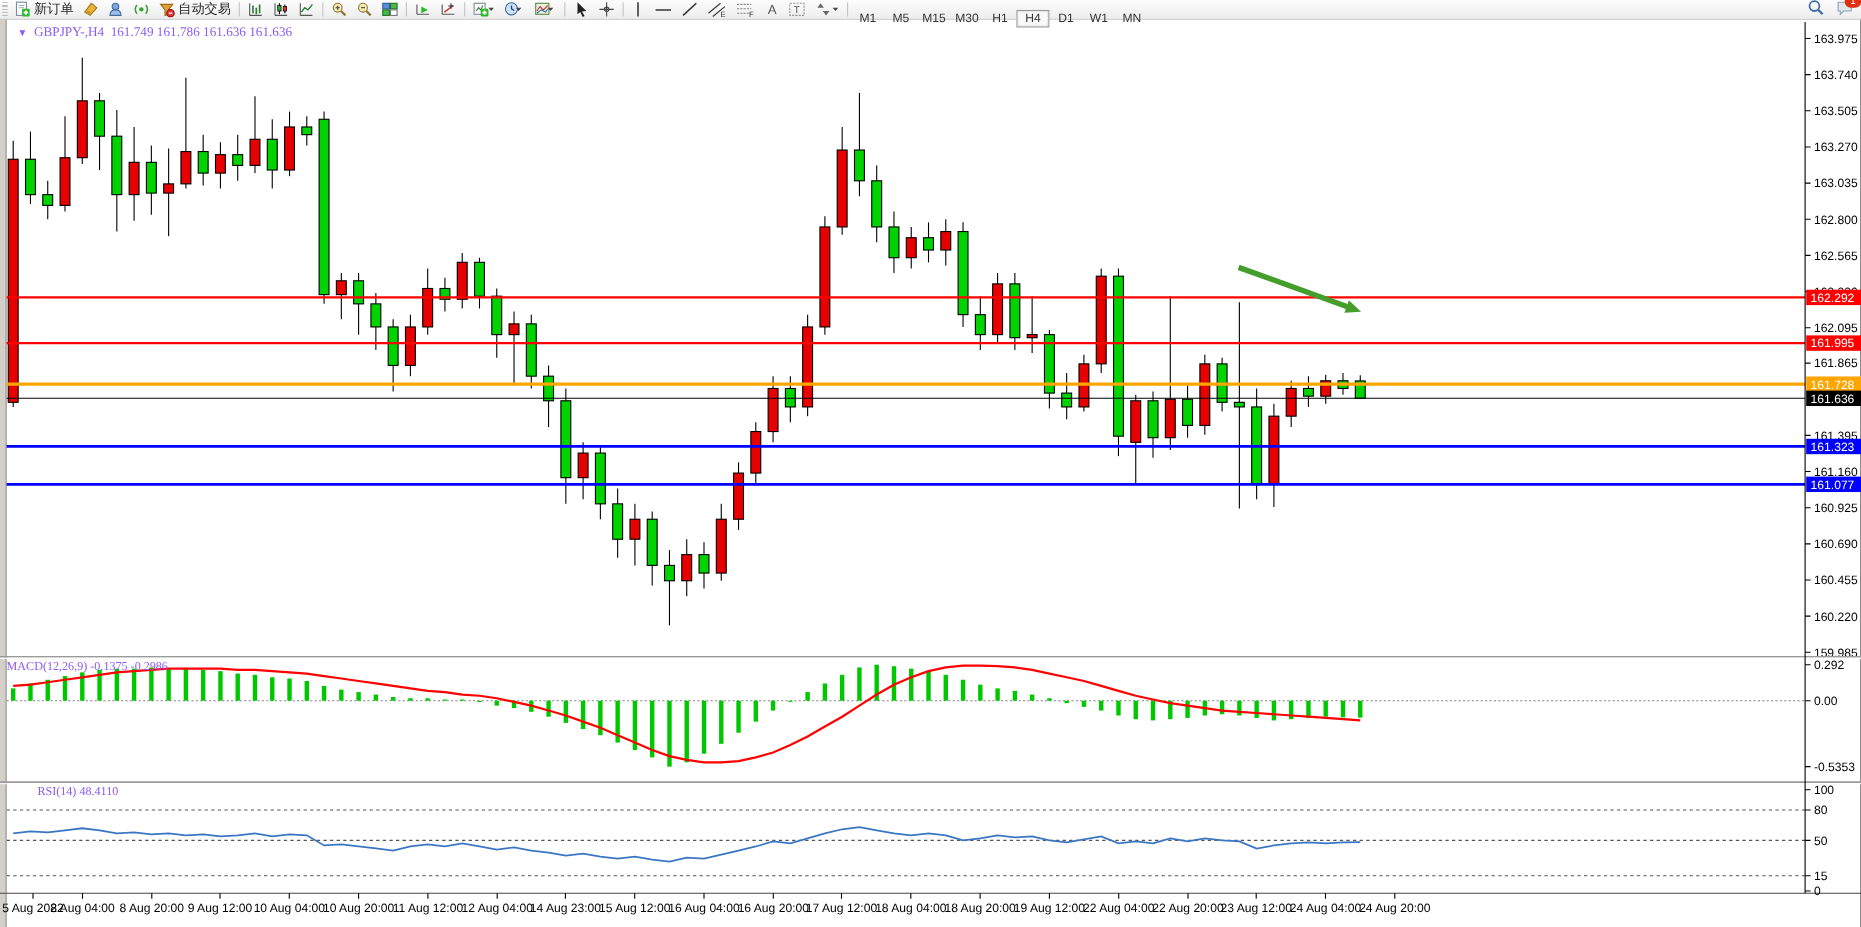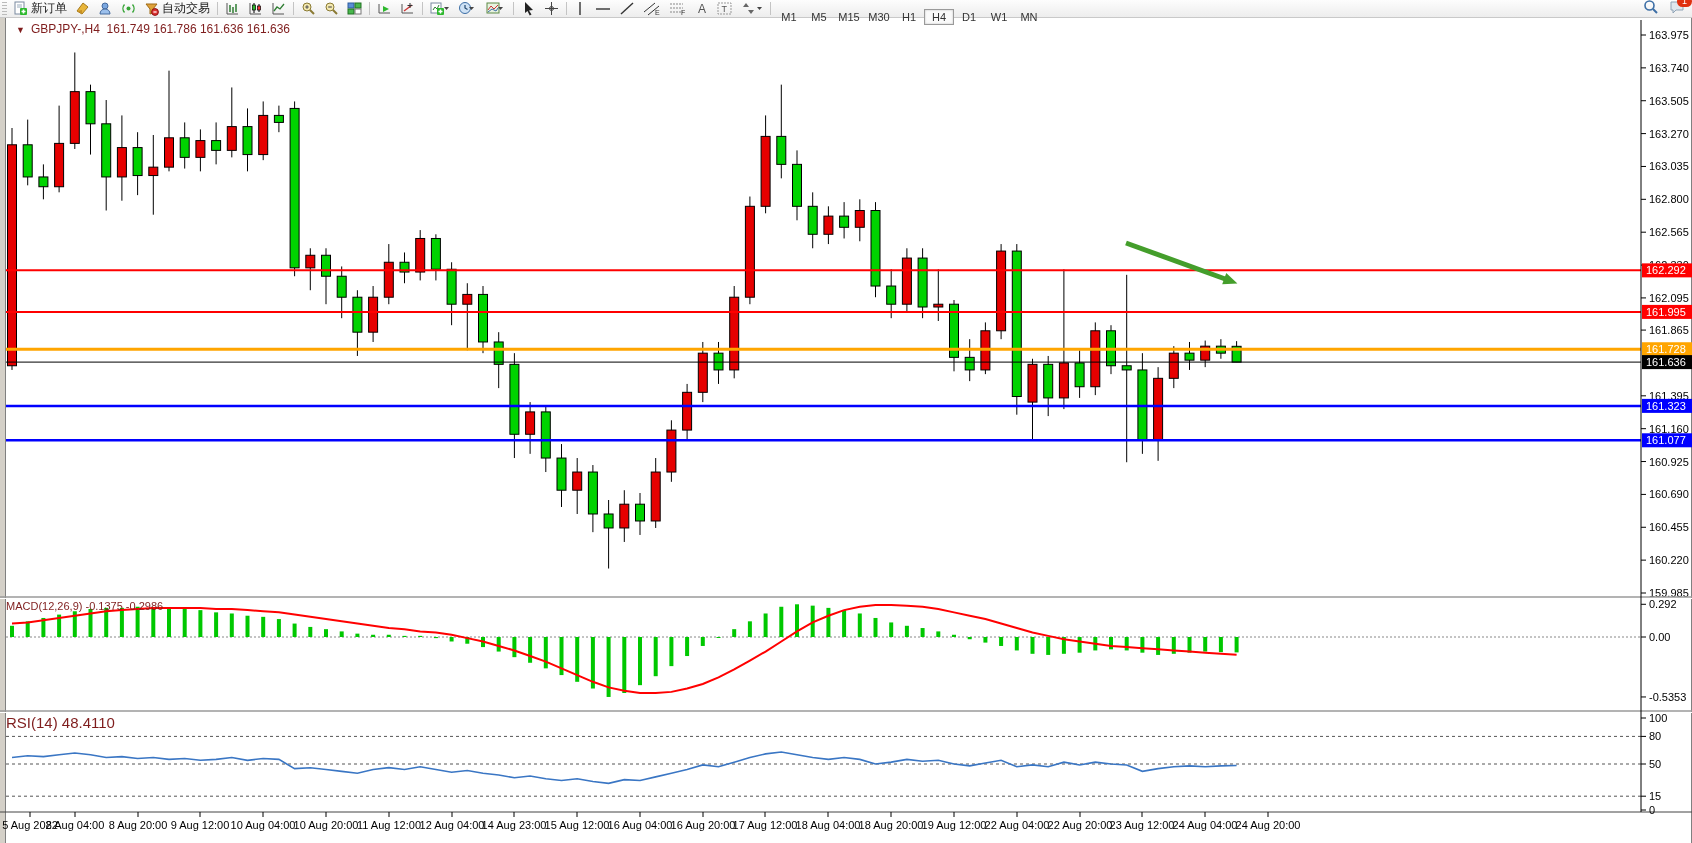--- a/index.html
+++ b/index.html
@@ -18,25 +18,25 @@
   .tb-lbl{white-space:nowrap;}
   .tf-btn{min-width:22px;text-align:center;font-size:11px;color:#333;
     padding:1px 3px;border:1px solid transparent;flex:none;}
   .tf-active{border:1px solid #9a9a9a;background:#fafafa;box-shadow:inset 0 0 2px #bbb;}
   .tb-right{margin-left:auto;display:flex;align-items:center;padding-right:6px;}
   .badge{position:absolute;top:-4px;right:-6px;background:#e03010;color:#fff;
     border-radius:7px;min-width:11px;height:11px;font-size:9px;line-height:11px;
     text-align:center;padding:0 2px;}
   .chat-wrap{position:relative;margin-left:10px;}
   
-  .ovl{position:absolute;z-index:3;color:#7f1d1d;white-space:nowrap;}
+  .ovl{position:absolute;z-index:3;color:#8b5cf6;white-space:nowrap;font-family:Liberation Serif, serif;}
   #chart-title{left:16px;top:22px;font-size:12px;}
   #chart-title .tri{font-size:9px;margin-right:6px;}
   #macd-label{left:6px;top:600px;font-size:11px;}
-  #rsi-label{left:6px;top:714px;font-size:15px;}
+  #rsi-label{left:6px;top:714px;font-size:11px;padding-left:28px;}
   svg text{font-family:"Liberation Sans",sans-serif;}
 </style>
 </head>
 <body>
 
 <div id="app">
 
   <div class="toolbar">
     <div class="tb-grip"></div>
 

